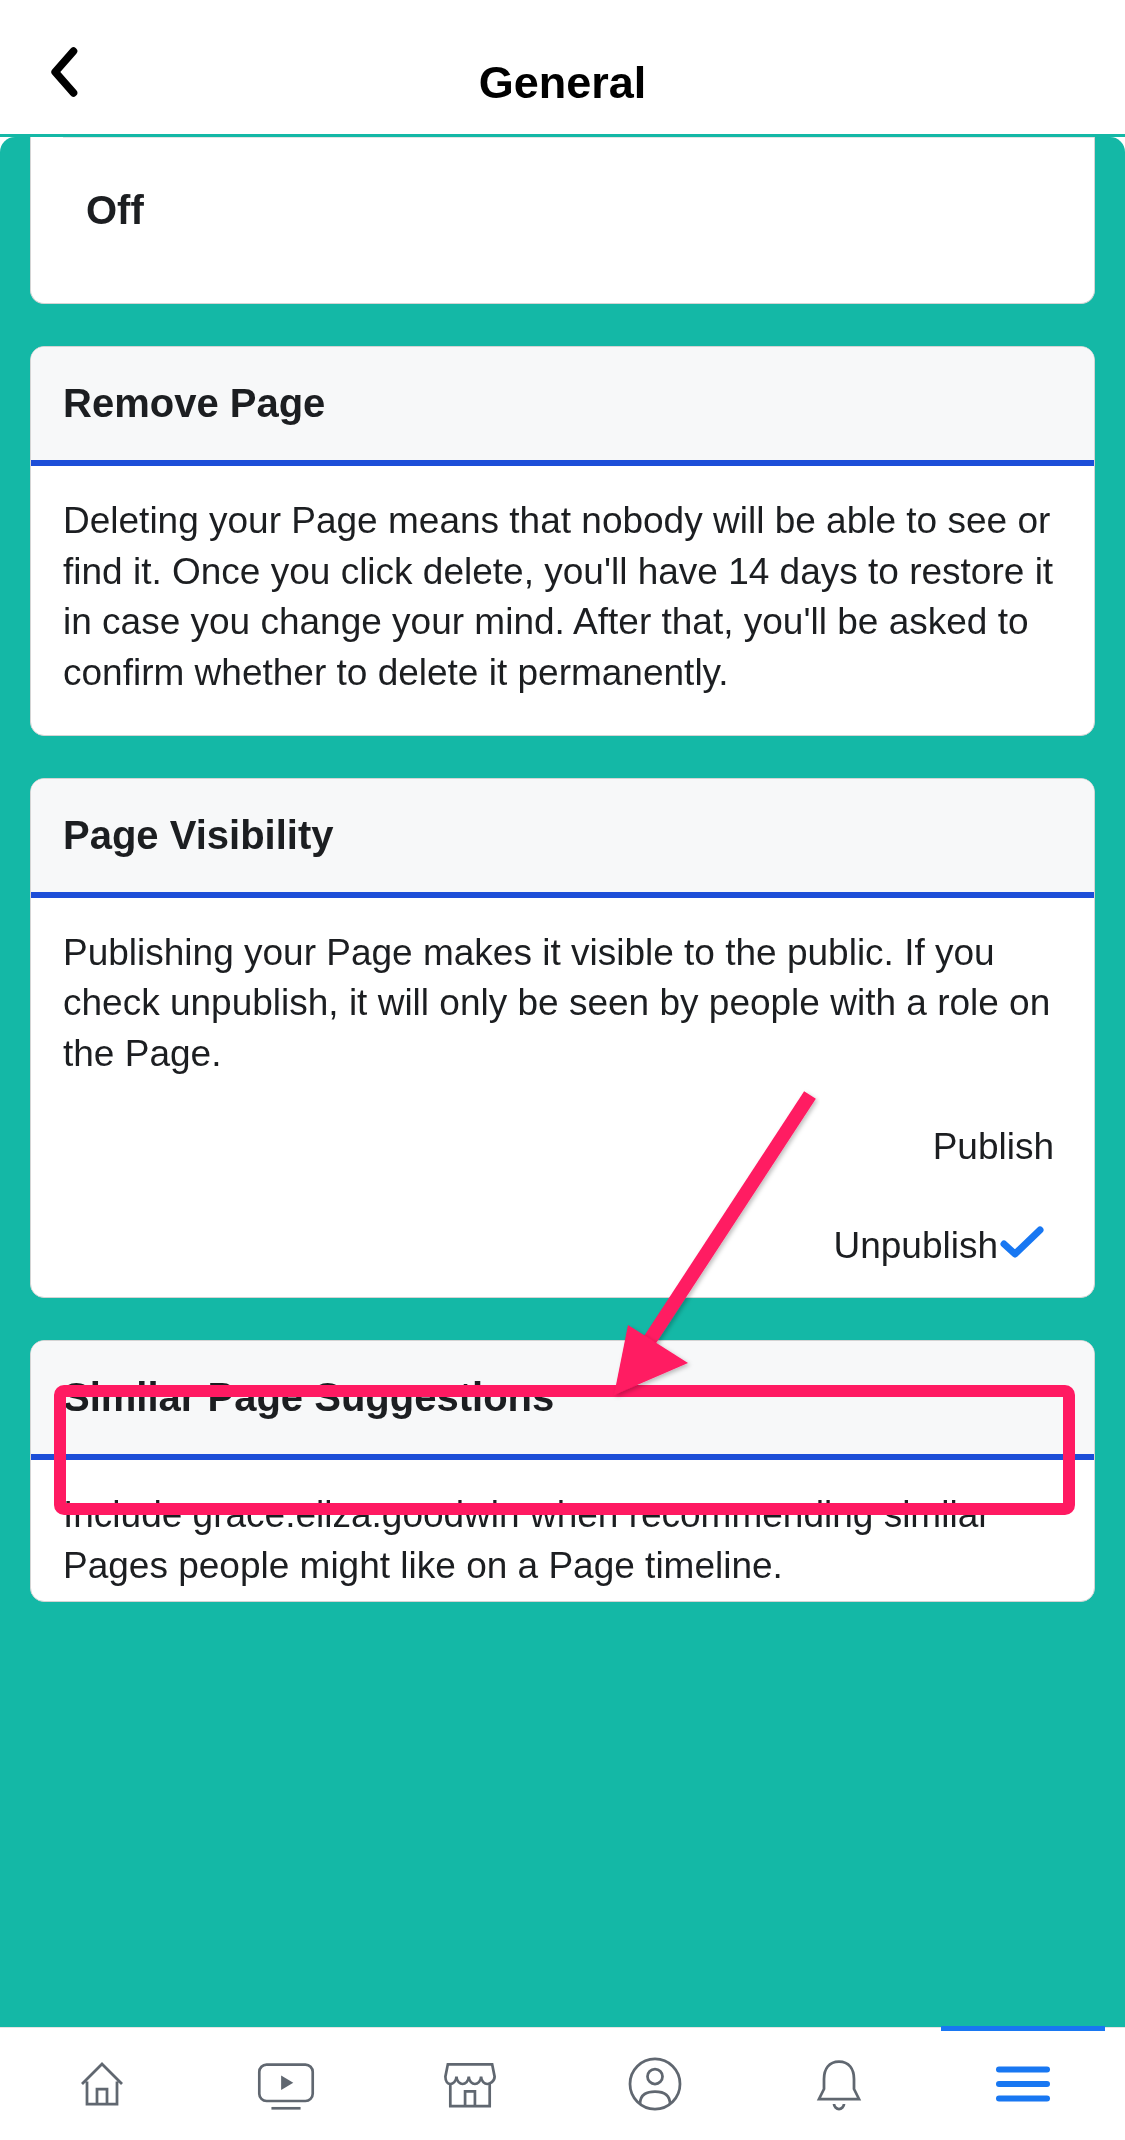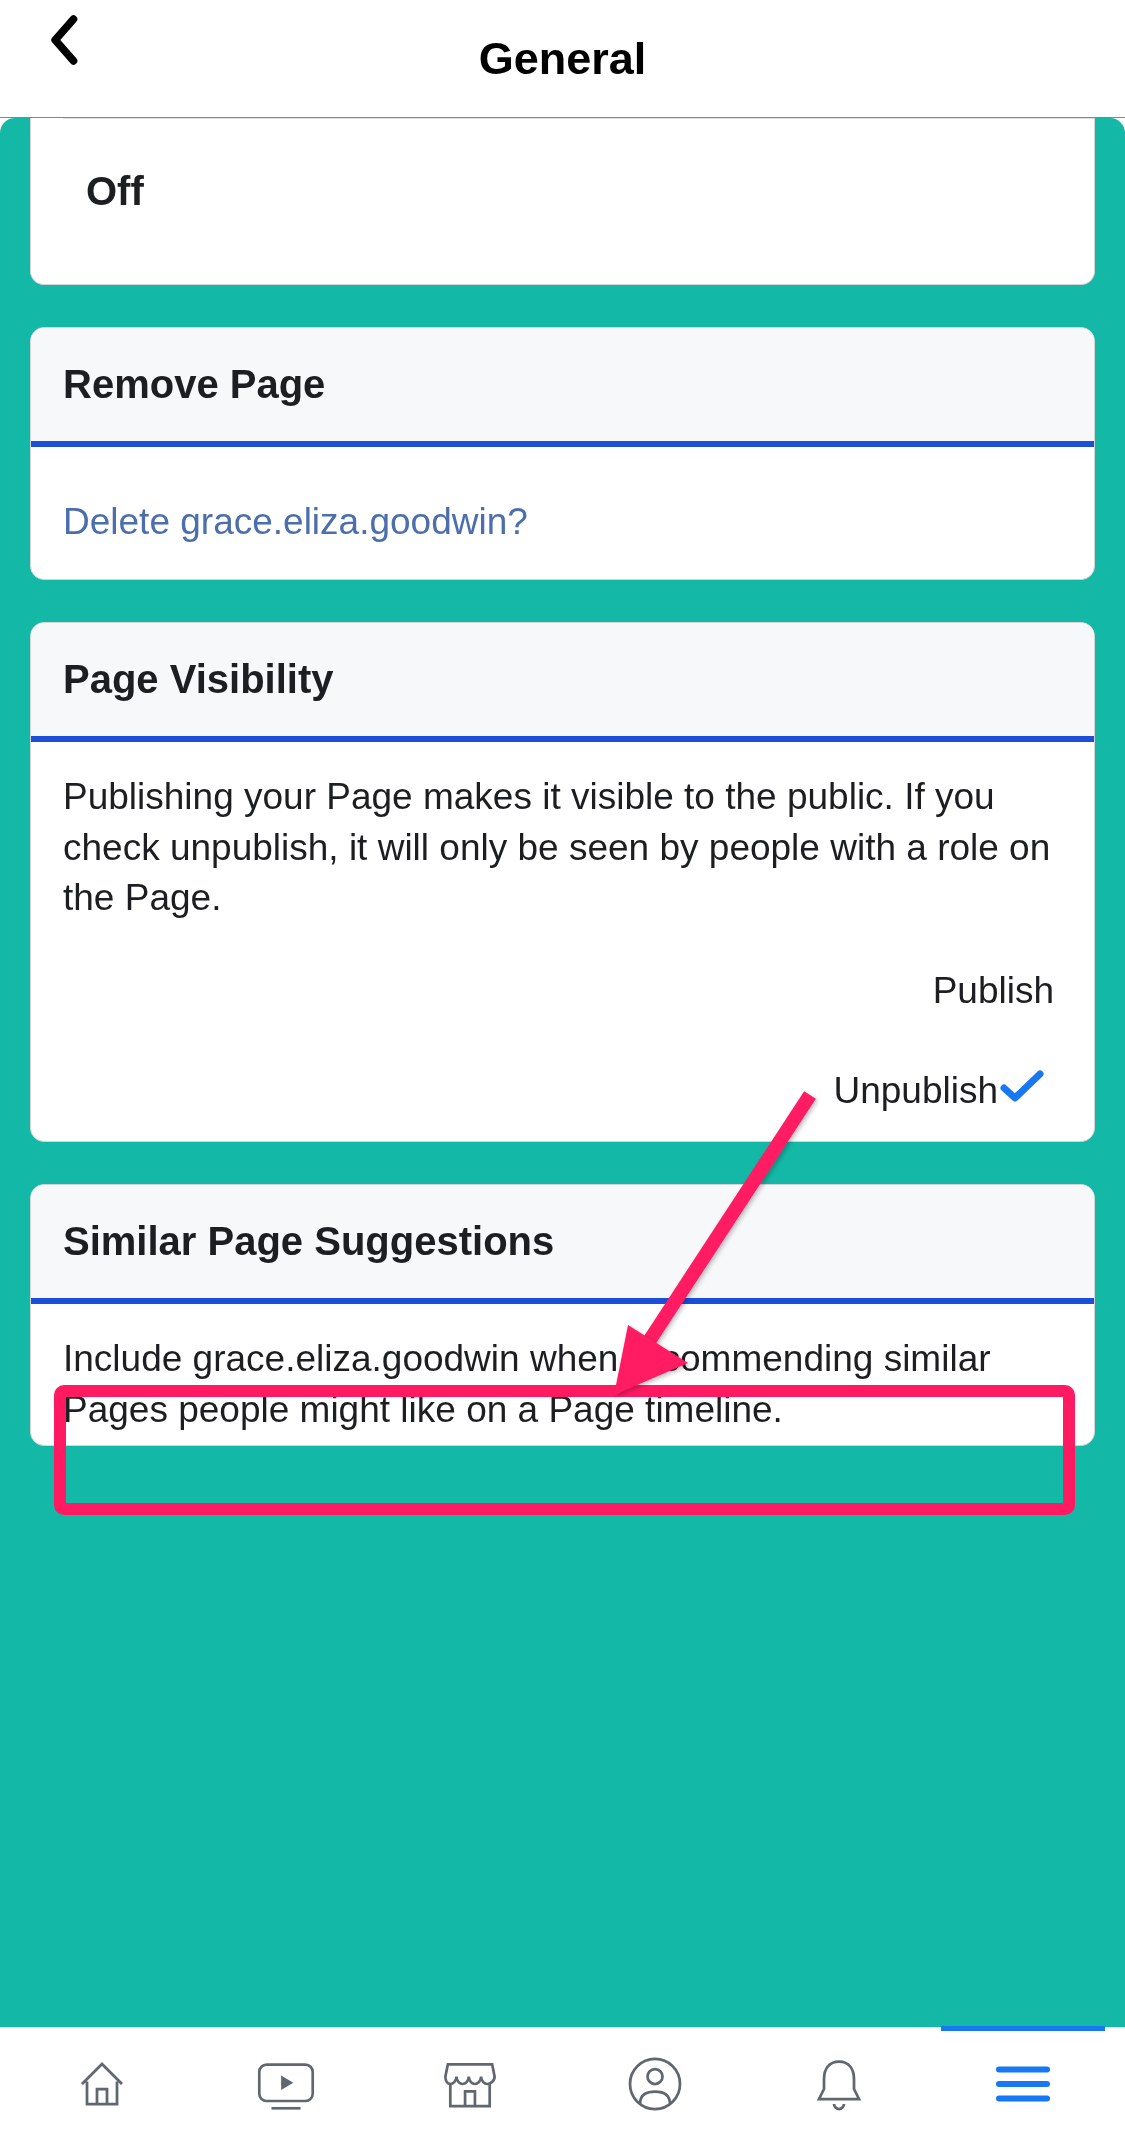--- a/index.html
+++ b/index.html
@@ -9,27 +9,28 @@
     }
     body {
       font-family: -apple-system, BlinkMacSystemFont, "Segoe UI", Helvetica, Arial, sans-serif;
       width: 1125px;
       height: 2140px;
       background: #ffffff;
       position: relative;
       overflow: hidden;
     }
     .header {
-      height: 118px;
+      height: 105px;
       background: #ffffff;
       display: flex;
       align-items: center;
       justify-content: center;
       position: relative;
-      border-bottom: 1px solid #14b8a6;
+      border-bottom: 3px solid #14b8a6;
+      margin-top: 32px;
     }
     .back-button {
       position: absolute;
       left: 38px;
       top: 15px;
       width: 50px;
       height: 50px;
       display: flex;
       align-items: center;
       justify-content: center;
@@ -186,21 +187,21 @@
   <div class="card first-card">
     <div class="divider-inset"></div>
     <div class="off-value">Off</div>
   </div>
 
   <div class="card">
     <div class="card-header">
       <div class="card-header-text">Remove Page</div>
     </div>
     <div class="card-body">
-      <a class="delete-link">Delete grace.eliza.goodwin?</a>
+      <div class="card-body-text">Deleting your Page means that nobody will be able to see or find it. Once you click delete, you'll have 14 days to restore it in case you change your mind. After that, you'll be asked to confirm whether to delete it permanently.</div>
     </div>
   </div>
 
   <div class="card" style="position:relative;">
     <div class="card-header">
       <div class="card-header-text">Page Visibility</div>
     </div>
     <div class="card-body" style="padding-bottom:18px;">
       <div class="card-body-text">Publishing your Page makes it visible to the public. If you check unpublish, it will only be seen by people with a role on the Page.</div>
     </div>

